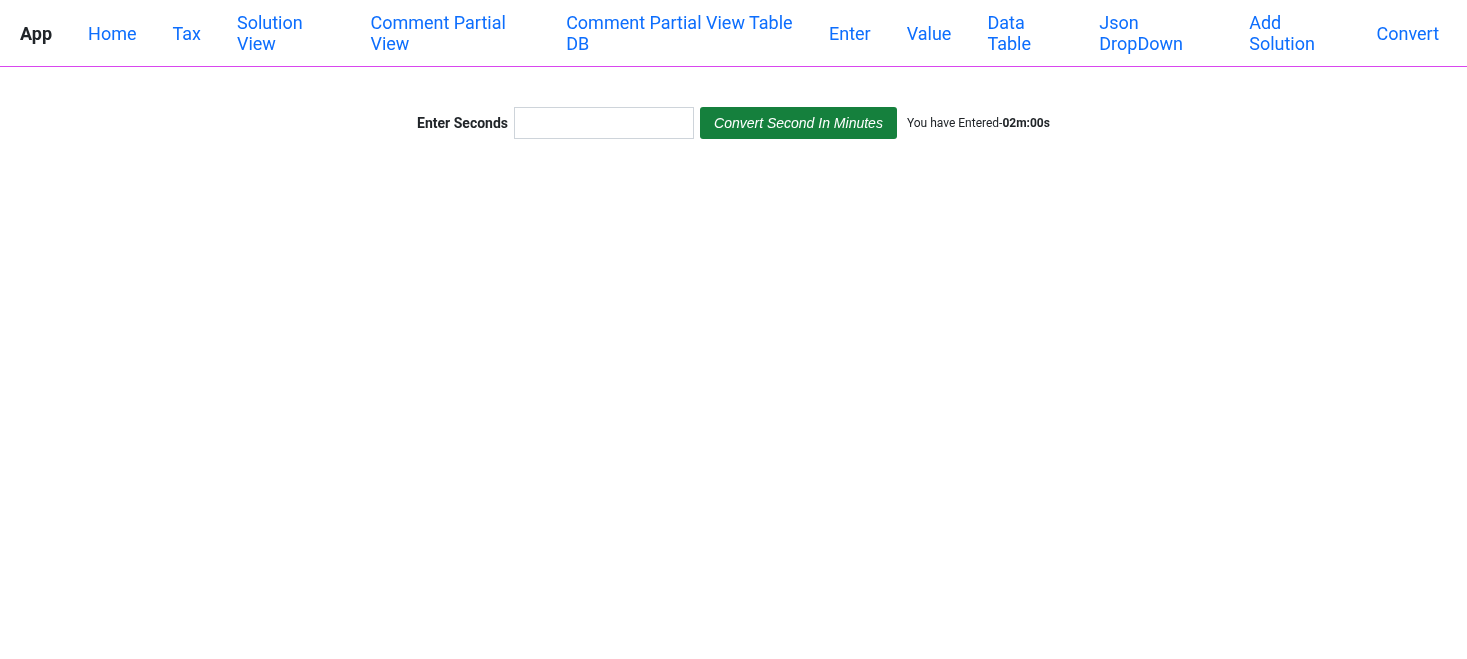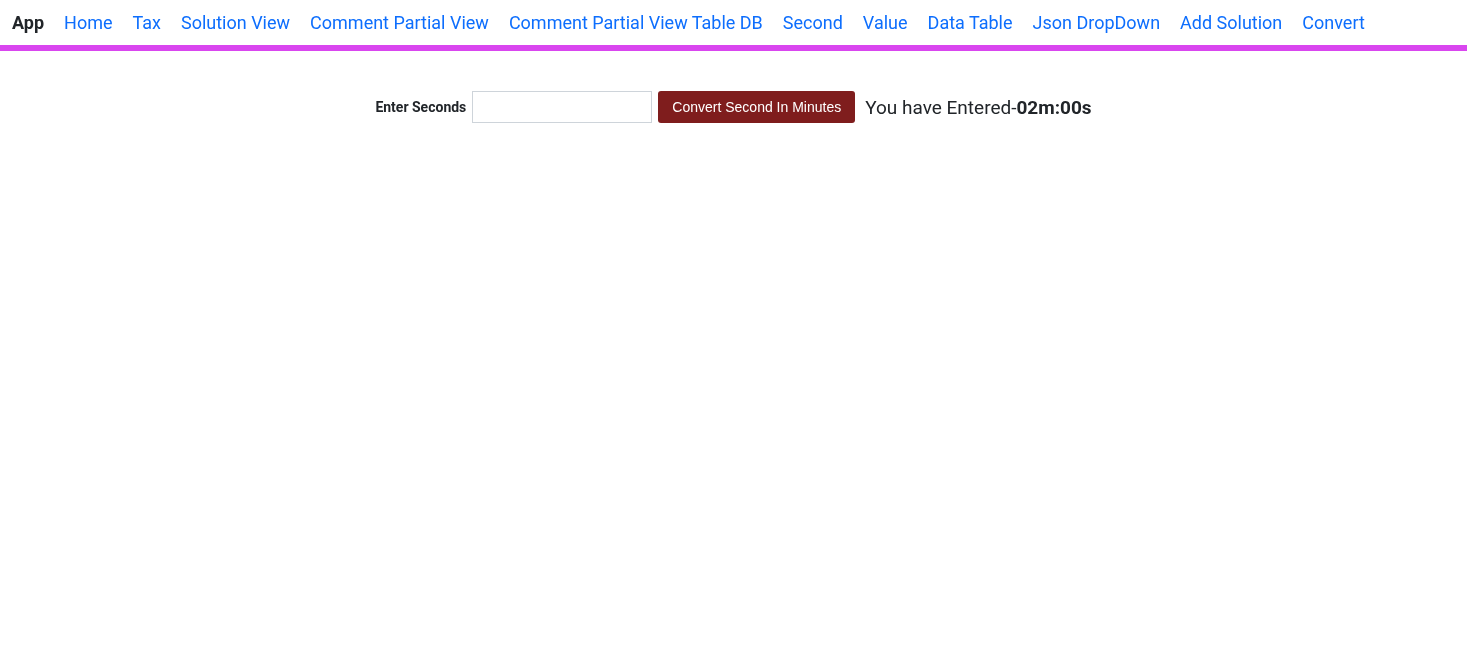--- a/index.html
+++ b/index.html
@@ -9,23 +9,23 @@
     }
     body {
       font-family: -apple-system, BlinkMacSystemFont, "Segoe UI", Roboto, Arial, sans-serif;
       font-size: 14px;
       background: #fff;
       color: #212529;
     }
     nav {
       display: flex;
       align-items: center;
-      padding: 8px 12px;
-      border-bottom: 6px solid #d946ef;
-      gap: 4px;
+      padding: 8px 20px;
+      border-bottom: 1px solid #d946ef;
+      gap: 20px;
       flex-wrap: nowrap;
     }
     .nav-brand {
       font-size: 18px;
       font-weight: bold;
       color: #212529;
       margin-right: 8px;
       text-decoration: none;
     }
     .nav-link {
@@ -53,49 +53,50 @@
     }
     .form-input {
       border: 1px solid #ced4da;
       padding: 4px 8px;
       font-size: 14px;
       width: 180px;
       height: 32px;
       outline: none;
     }
     .btn-convert {
-      background-color: #7f1d1d;
+      background-color: #15803d;
       color: #fff;
       border: none;
       padding: 5px 14px;
       font-size: 14px;
       height: 32px;
       cursor: pointer;
       border-radius: 3px;
+      font-style: italic;
     }
     .result-text {
-      font-size: 19px;
+      font-size: 12px;
       color: #212529;
       margin-left: 4px;
     }
     .result-bold {
       font-weight: bold;
     }
   </style>
 </head>
 <body>
 
 <nav>
   <a class="nav-brand">App</a>
   <a class="nav-link">Home</a>
   <a class="nav-link">Tax</a>
   <a class="nav-link">Solution View</a>
   <a class="nav-link">Comment Partial View</a>
   <a class="nav-link">Comment Partial View Table DB</a>
-  <a class="nav-link">Second</a>
+  <a class="nav-link">Enter</a>
   <a class="nav-link">Value</a>
   <a class="nav-link">Data Table</a>
   <a class="nav-link">Json DropDown</a>
   <a class="nav-link">Add Solution</a>
   <a class="nav-link">Convert</a>
 </nav>
 
 <div class="main-content">
   <div class="form-row">
     <label class="form-label">Enter Seconds</label>

